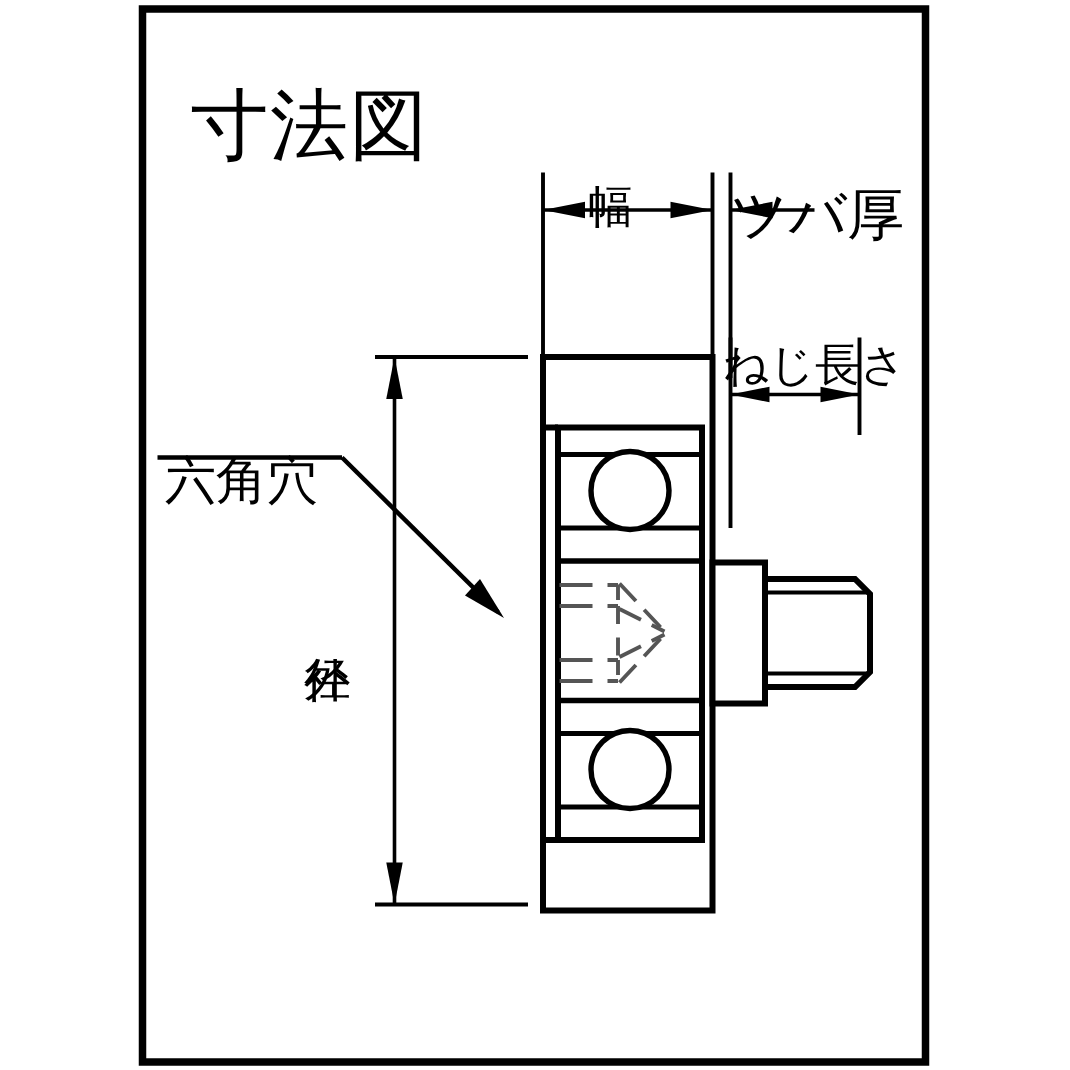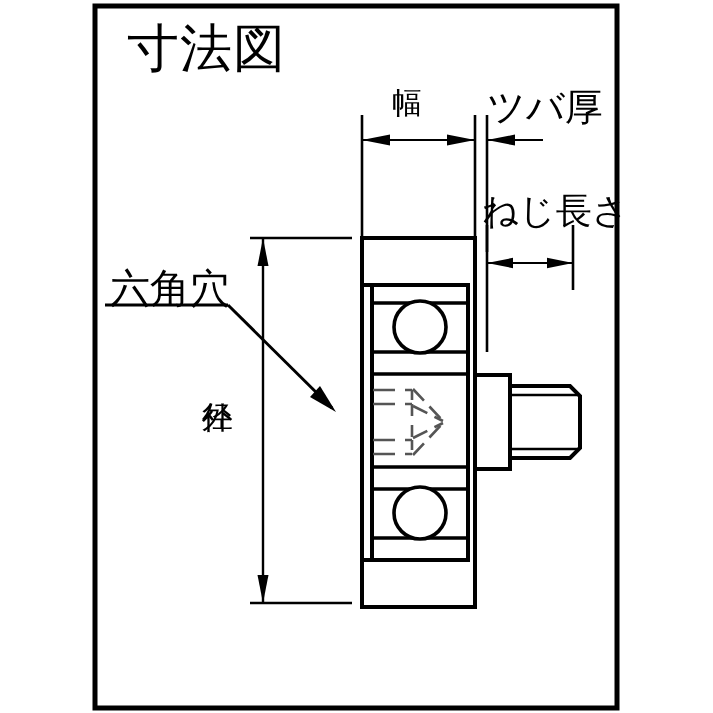--- a/index.html
+++ b/index.html
@@ -25,46 +25,47 @@
     height: 713px;
   }
   .lbl {
     position: absolute;
     color: #000000;
     font-family: "DejaVu Sans", "Liberation Sans", sans-serif;
     font-weight: 400;
     white-space: nowrap;
     line-height: 1.0;
     letter-spacing: 0px;
+    margin-top: 36px;
   }
   #title-text {
     left: 127px;
     top: 22px;
     font-size: 52px;
     letter-spacing: 1px;
   }
   #label-width {
     left: 392px;
     top: 88px;
     font-size: 30px;
   }
   #label-flange-thickness {
     left: 487px;
     top: 88px;
     font-size: 38px;
   }
   #label-thread-length {
     left: 482px;
     top: 193px;
-    font-size: 36px;
+    font-size: 30px;
   }
   #label-hex-socket {
     left: 110px;
     top: 268px;
-    font-size: 40px;
+    font-size: 34px;
   }
   #label-outer-diameter {
     left: 200px;
     top: 378px;
     font-size: 31px;
     writing-mode: vertical-rl;
     text-orientation: upright;
     line-height: 1.12;
   }
 </style>

